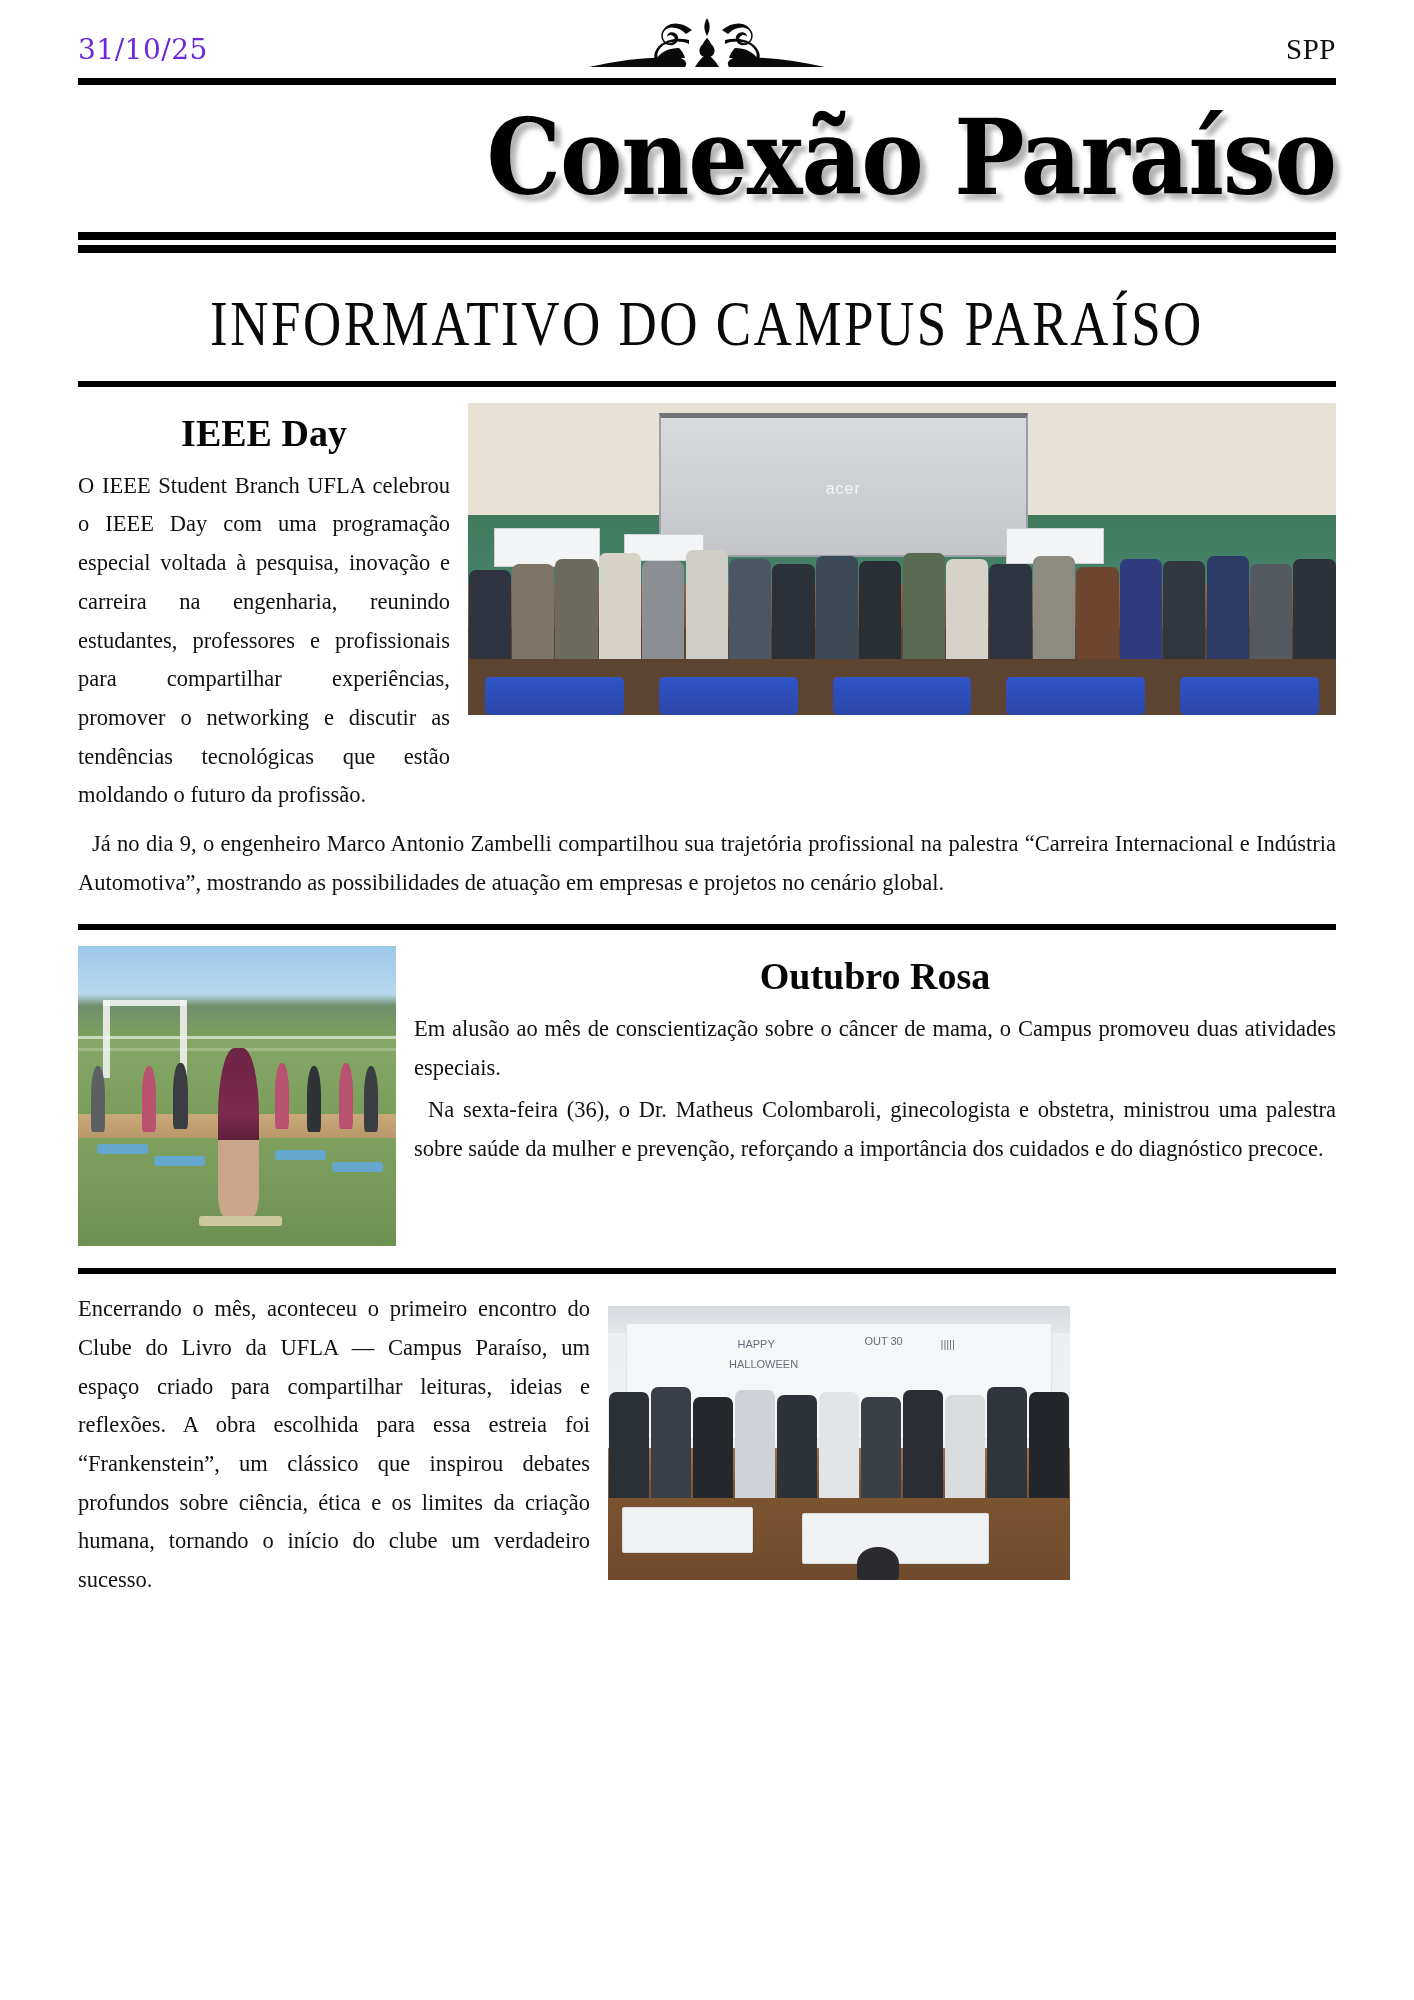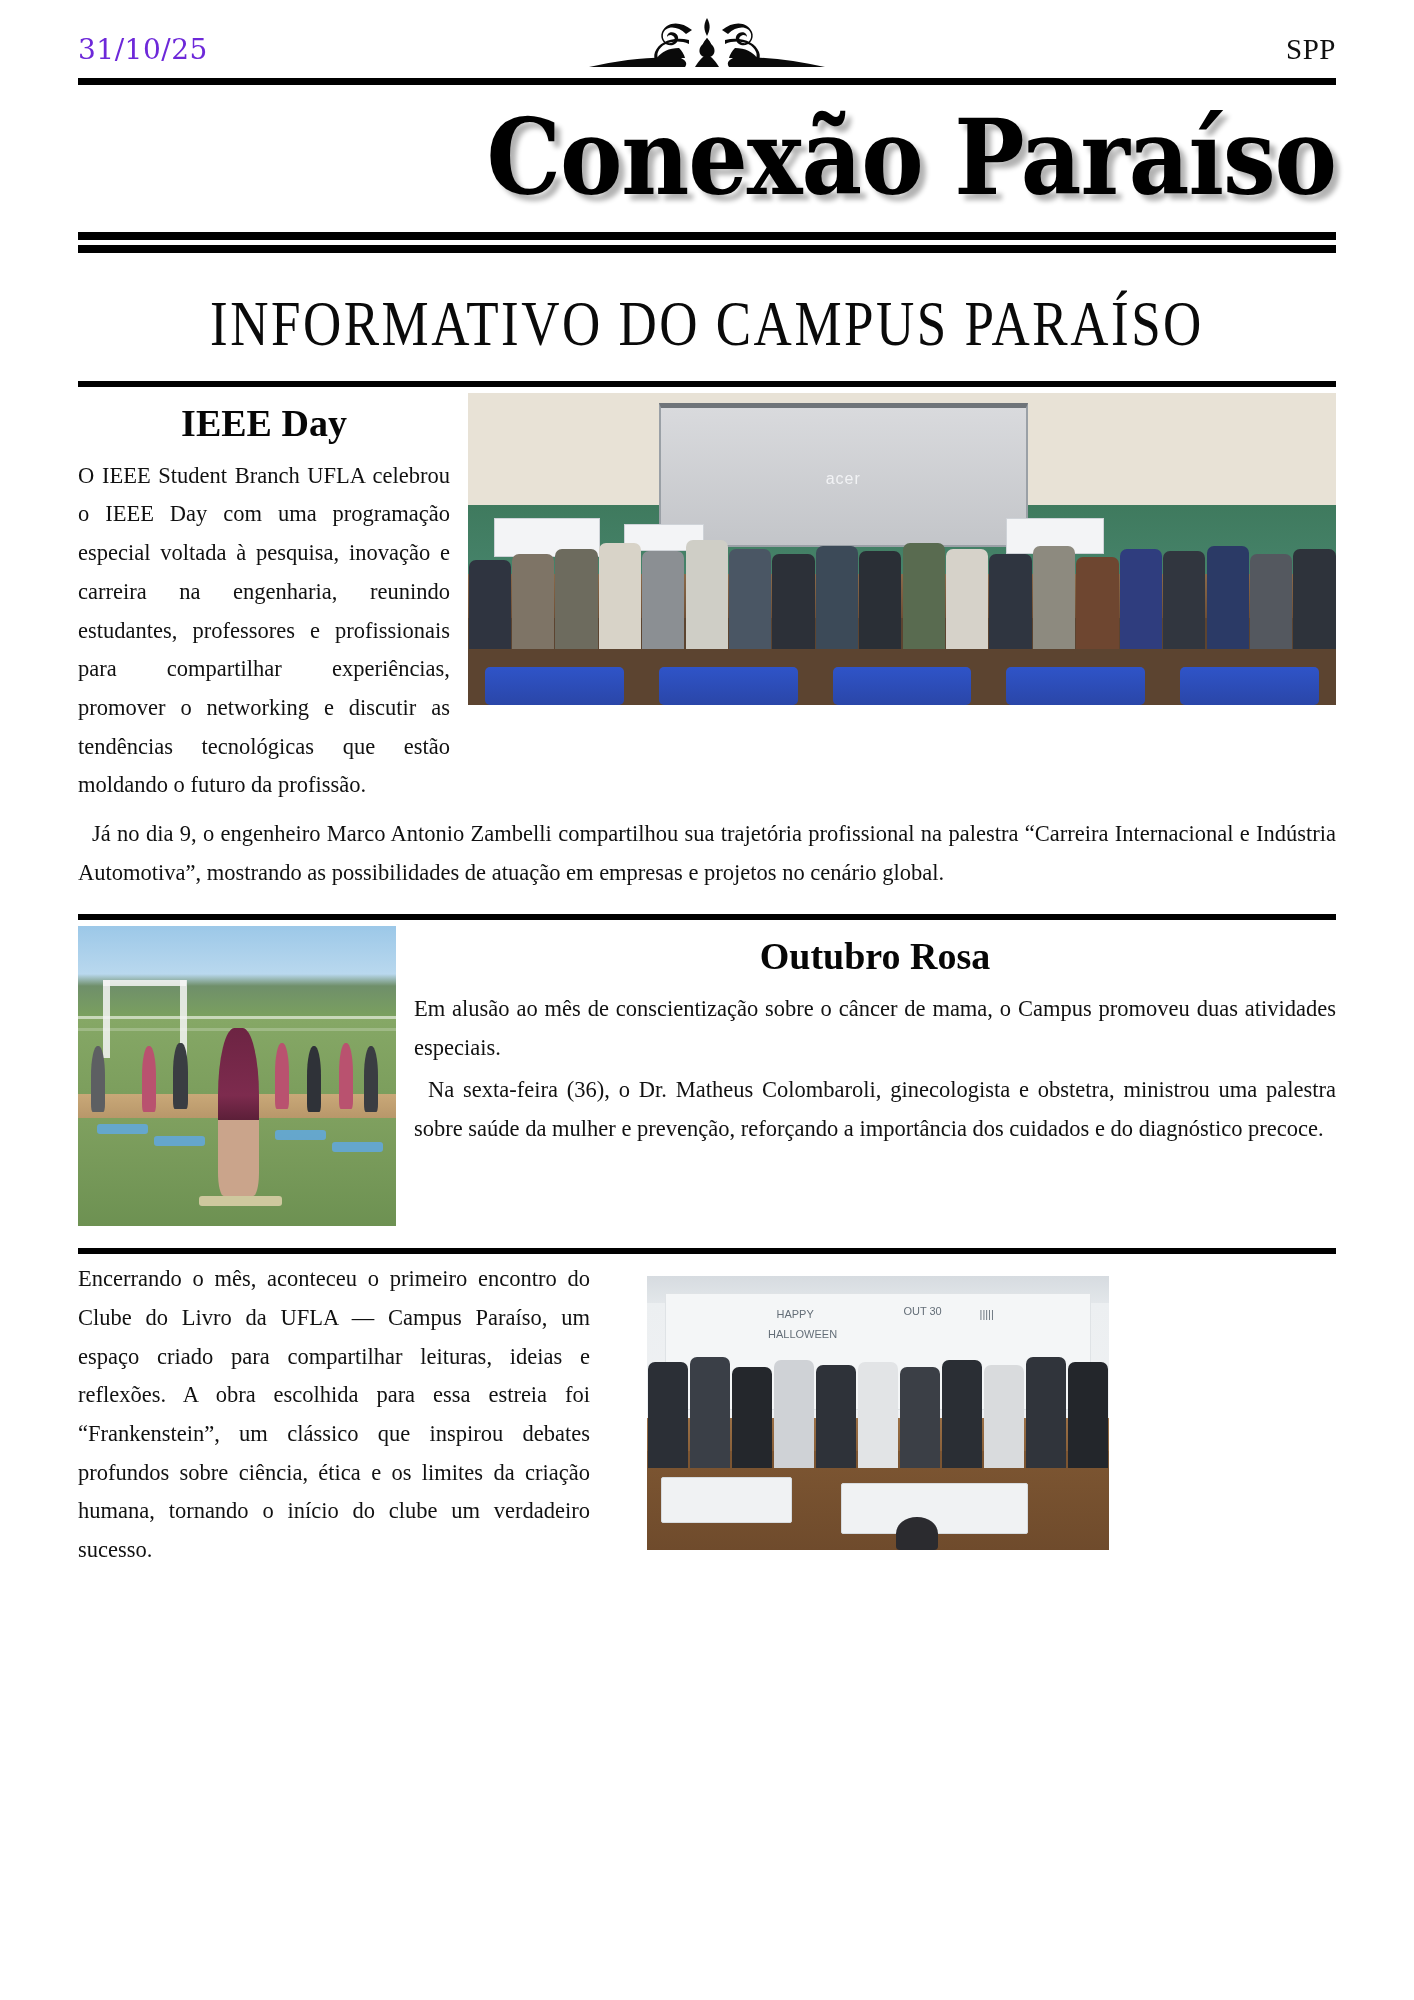--- a/index.html
+++ b/index.html
@@ -103,21 +103,21 @@
     transform-origin: center top;
   }
 
   .rule-section {
     height: 6px;
     background: #000;
     margin-top: 22px;
   }
 
   
-  .article { padding-top: 6px; }
+  .article { padding-top: 16px; }
 
   .headline {
     font-family: "Liberation Serif", serif;
     font-size: 38px;
     line-height: 1.2;
     color: #070707;
     margin: 8px 0 10px 0;
   }
   .headline.center  { text-align: center; }
 
@@ -302,21 +302,21 @@
     display: flex;
     gap: 18px;
     align-items: flex-start;
   }
 
   .col-text-left  { flex: 0 0 372px; }
   .col-photo-right{ flex: 1 1 auto; }
 
   .ieee-photo-box  { width: 100%; height: 312px; }
   .yoga-photo-box  { width: 318px; height: 300px; }
-  .book-photo-box  { width: 462px; height: 274px; margin-left: 39px; }
+  .book-photo-box  { width: 462px; height: 274px; }
 
   .fullwidth-text { padding-top: 10px; }
 </style>
 </head>
 <body>
 
 <div class="page">
 
   <div class="topbar">
     <div class="dateline">31/10/25</div>

